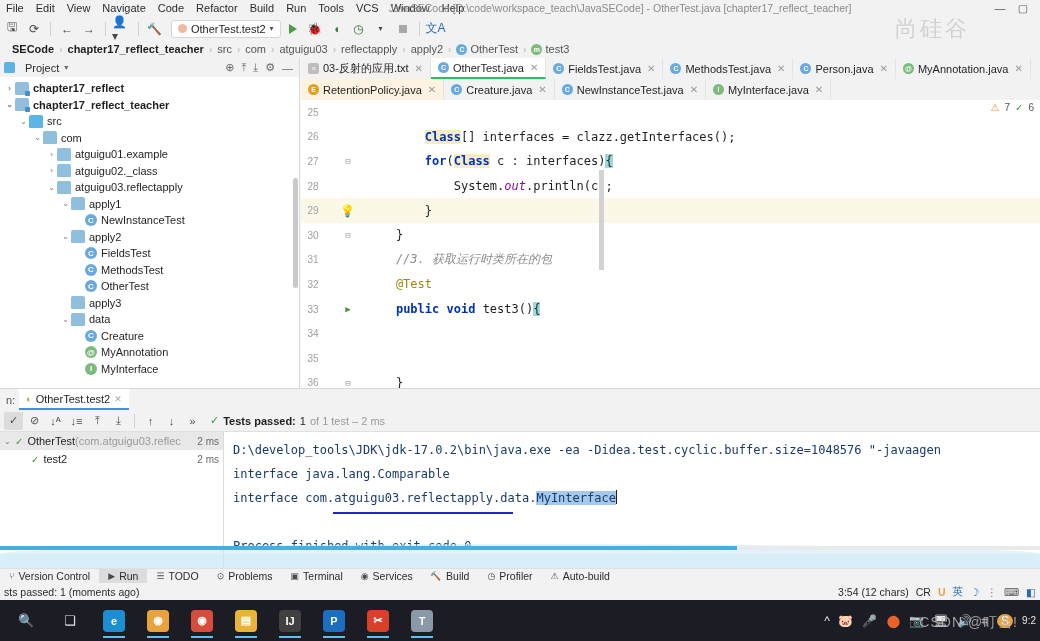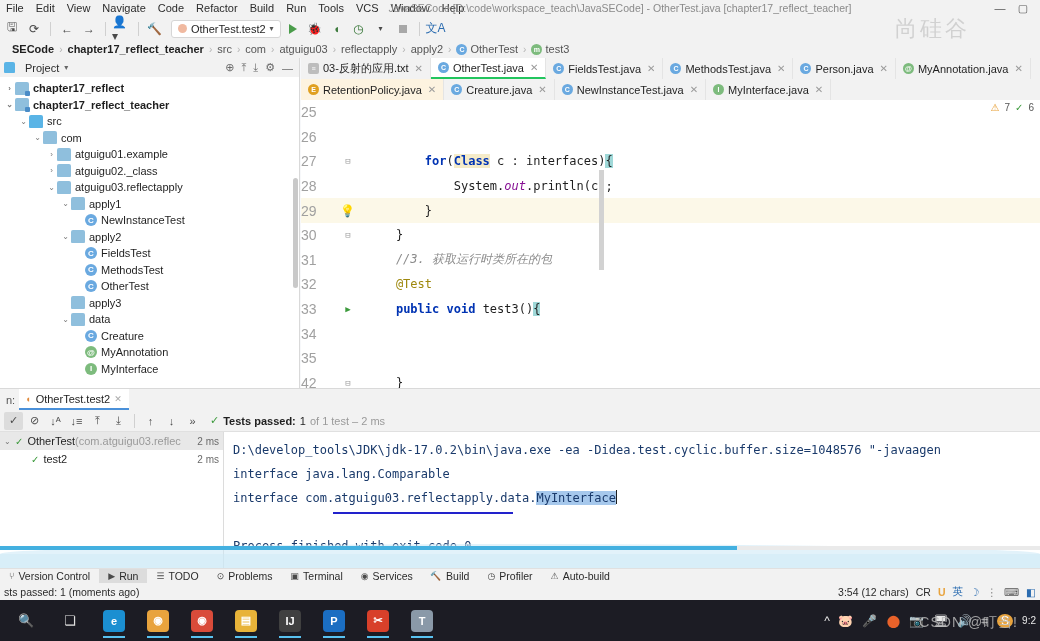--- a/index.html
+++ b/index.html
@@ -74,21 +74,21 @@
   .tabicon { width:11px;height:11px;border-radius:50%;display:flex;align-items:center;justify-content:center;font-size:7px;color:#fff;font-weight:bold; }
   .ti-c { background:#6aa9e0; }
   .ti-a { background:#7dbb7d; }
   .ti-i { background:#7dbb7d; }
   .ti-t { background:#bdbdbd; border-radius:2px; }
   .ti-e { background:#e0a020; }
 
   .codearea { position:absolute; left:0; top:42px; right:0; bottom:0; background:#fff; overflow:hidden;
               font-family:"DejaVu Sans Mono","Liberation Mono",monospace; font-size:12px; }
   .cline { height:24.6px; display:flex; align-items:center; position:relative; }
-  .lnum { width:28px; text-align:left; color:#a0a0a0; font-size:14px; padding-right:4px; flex:none;
+  .lnum { width:28px; text-align:center; color:#a0a0a0; font-size:10px; padding-right:4px; flex:none;
           font-family:"Liberation Sans",sans-serif; }
   .gutter { width:38px; flex:none; display:flex; align-items:center; justify-content:center; }
   .ctext { white-space:pre; color:#1f1f1f; }
   .k { color:#0033b3; font-weight:bold; }
   .cmt { color:#8c8c8c; font-style:italic; }
   .ann2 { color:#9e880d; }
   .fld { color:#871094; font-style:italic; }
   .hl { background:#f5ebc8; }
   .brace { background:#9fd8d8; }
   .cline.cur { background:#fcf8e8; }
@@ -409,20 +409,21 @@
         <span>6</span>
       </div>
     <div class="cline">
           <span class="lnum">25</span>
           <span class="gutter"></span>
           <span class="ctext"></span>
         </div>
         <div class="cline">
           <span class="lnum">26</span>
           <span class="gutter"></span>
+          <span class="ctext">        <span class="hl"><span class="k">Class</span></span>[] interfaces = clazz.getInterfaces();</span>
         </div>
         <div class="cline">
           <span class="lnum">27</span>
           <span class="gutter">
             <span class="foldmark">⊟</span>
           </span>
           <span class="ctext">        <span class="k">for</span>(<span class="hl"><span class="k">Class</span></span> c : interfaces)<span class="brace">{</span></span>
         </div>
         <div class="cline">
           <span class="lnum">28</span>
@@ -464,21 +465,21 @@
           <span class="lnum">34</span>
           <span class="gutter"></span>
           <span class="ctext"></span>
         </div>
         <div class="cline">
           <span class="lnum">35</span>
           <span class="gutter"></span>
           <span class="ctext"></span>
         </div>
         <div class="cline">
-          <span class="lnum">42</span>
+          <span class="lnum">36</span>
           <span class="gutter">
             <span class="foldmark">⊟</span>
           </span>
           <span class="ctext">    }</span>
         </div>
       </div>
     <div class="ed-scrollbar"></div>
   </div>
 
   <div class="runpanel">

